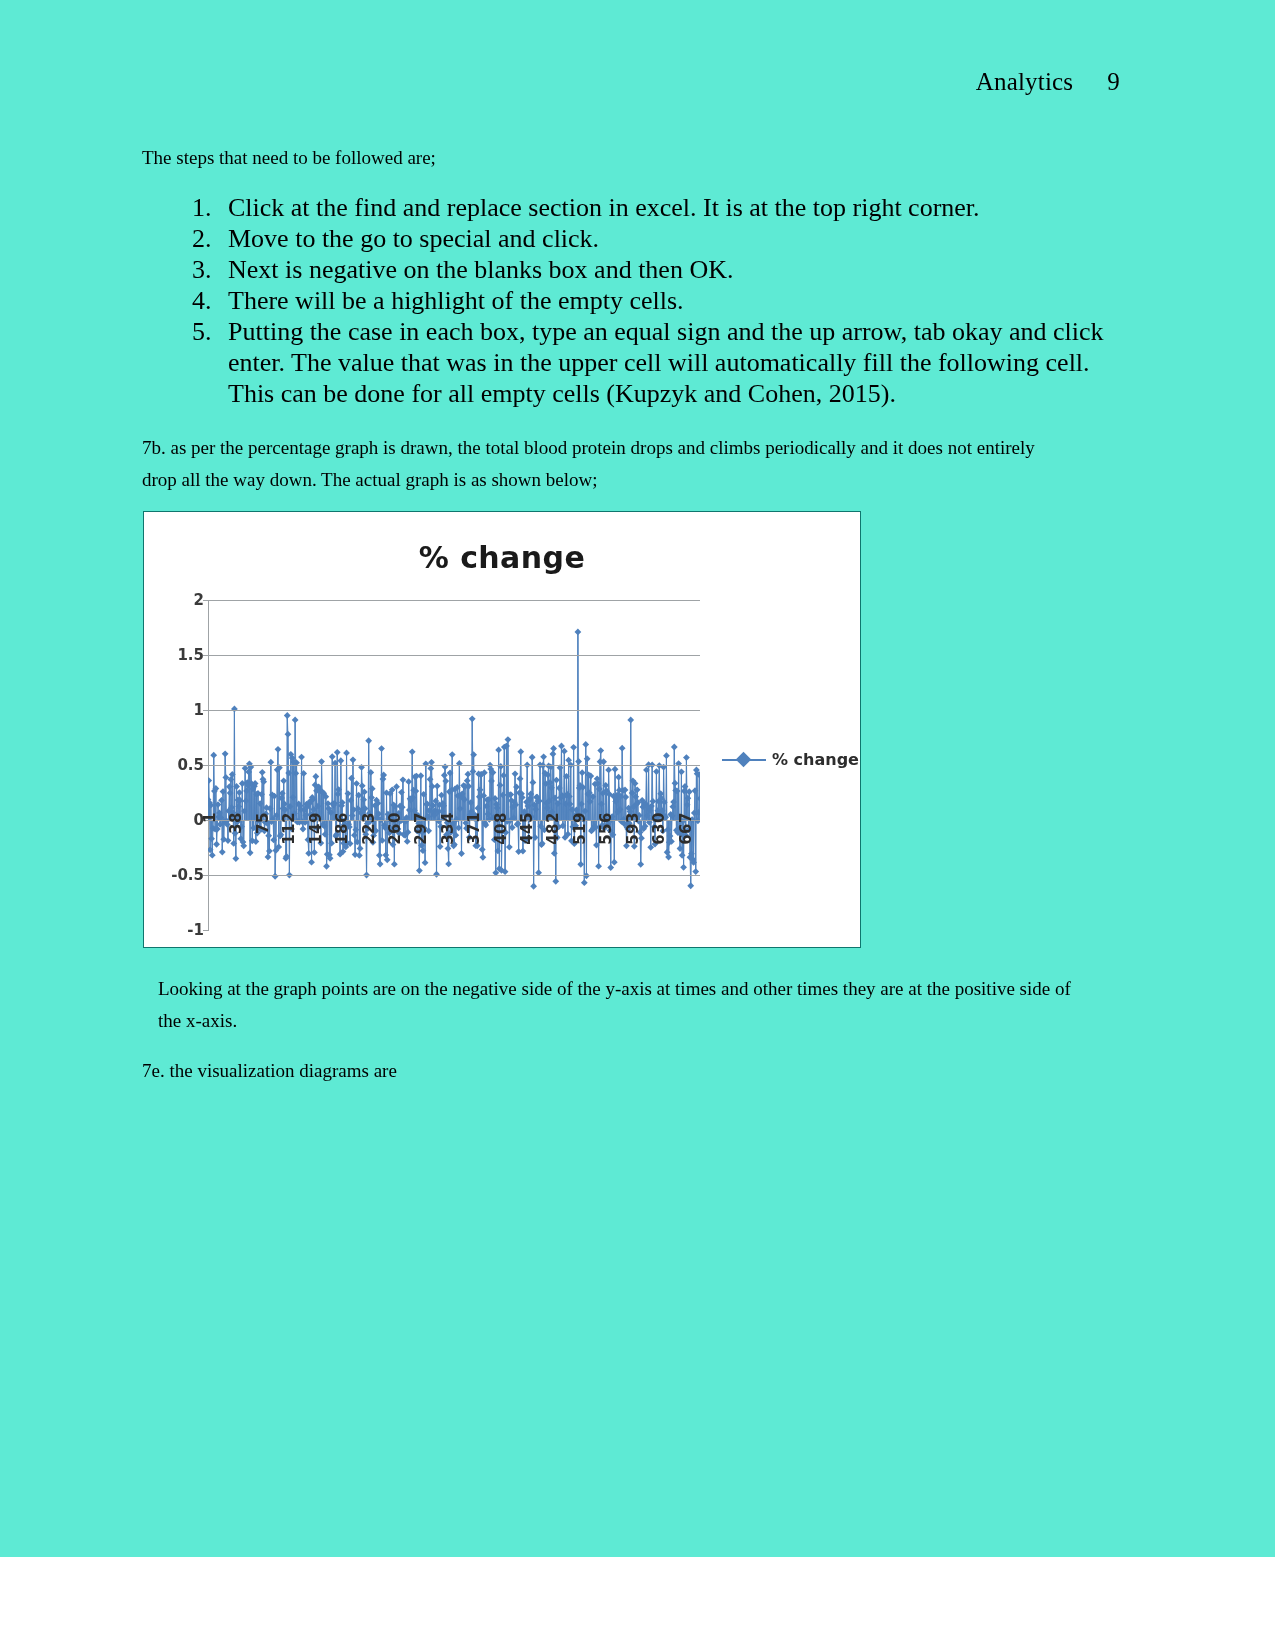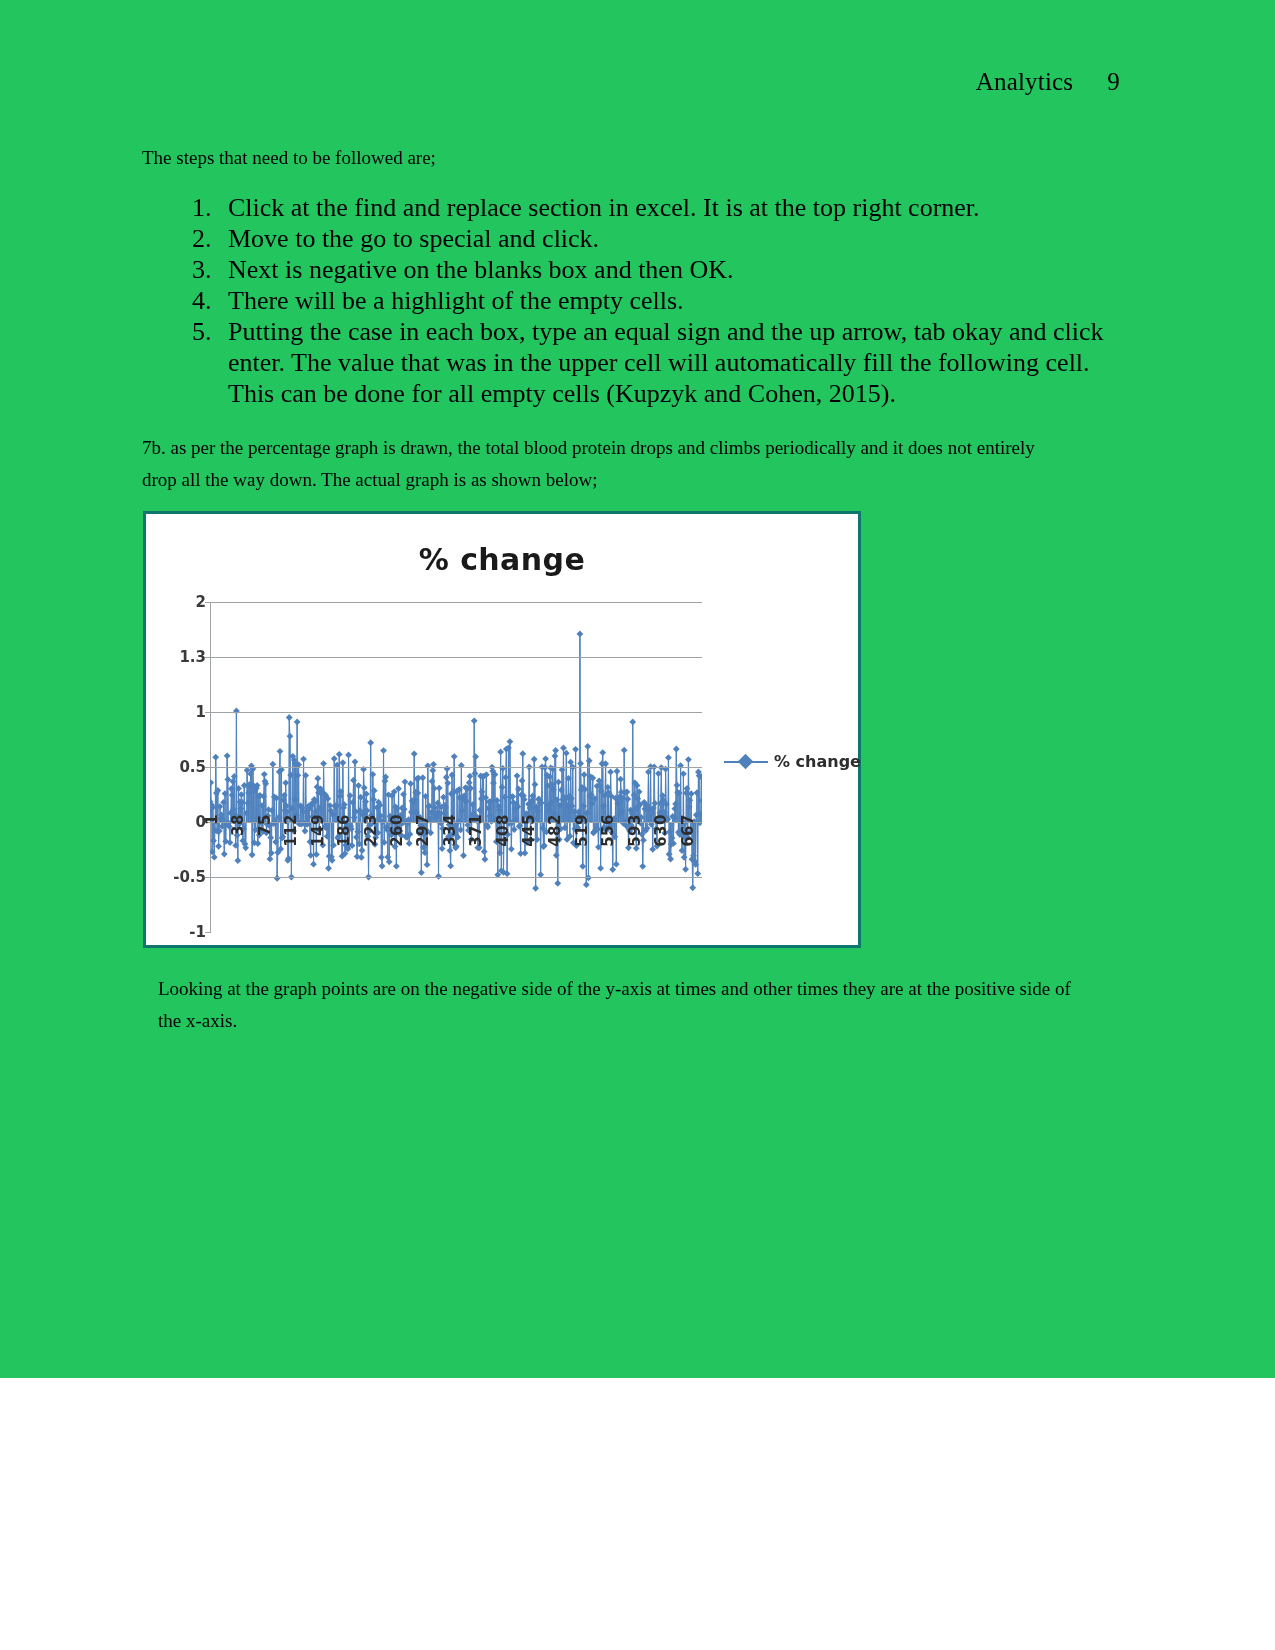--- a/index.html
+++ b/index.html
@@ -3,22 +3,22 @@
 <meta charset="utf-8">
 <style>
   html, body {
     margin: 0;
     padding: 0;
     background: #ffffff;
   }
   .page {
     position: relative;
     width: 1275px;
-    height: 1378px;
-    background: #22c55e;
+    height: 1557px;
+    background: #5eead4;
     font-family: "Liberation Serif", "DejaVu Serif", serif;
     color: #000000;
     overflow: hidden;
   }
   .header {
     position: absolute;
     top: 68px;
     right: 155px;
     font-size: 25px;
     letter-spacing: 0.2px;
@@ -57,21 +57,21 @@
     padding-left: 10px;
   }
 
   
   .chart-frame {
     position: absolute;
     left: 143px;
     top: 511px;
     width: 718px;
     height: 437px;
-    border: 3px solid #0f766e;
+    border: 1px solid #0f766e;
     background: #ffffff;
     box-sizing: border-box;
   }
   .chart-title {
     position: absolute;
     left: 0;
     right: 0;
     top: 28px;
     text-align: center;
     font-family: "DejaVu Sans", "Liberation Sans", sans-serif;
@@ -203,21 +203,21 @@
     <li>Putting the case in each box, type an equal sign and the up arrow, tab okay and click enter. The value that was in the upper cell will automatically fill the following cell. This can be done for all empty cells (Kupzyk and Cohen, 2015).</li>
   </ol>
 
   <div class="body-text p-7b">7b. as per the percentage graph is drawn, the total blood protein drops and climbs periodically and it does not entirely drop all the way down. The actual graph is as shown below;</div>
 
   <div class="chart-frame">
     <div class="chart-title">% change</div>
 
     <div class="ylabels" id="ylabels">
         <div class="ylabel" style="top: 0px;">2</div>
-        <div class="ylabel" style="top: 55px;">1.3</div>
+        <div class="ylabel" style="top: 55px;">1.5</div>
         <div class="ylabel" style="top: 110px;">1</div>
         <div class="ylabel" style="top: 165px;">0.5</div>
         <div class="ylabel" style="top: 220px;">0</div>
         <div class="ylabel" style="top: 275px;">-0.5</div>
         <div class="ylabel" style="top: 330px;">-1</div>
       </div>
 
     <div class="plot" id="plot">
       <div class="axis-vert"></div>
       <svg class="series" id="series-svg" width="492" height="330">
@@ -1647,14 +1647,15 @@
     <div class="legend">
       <span class="legend-swatch">
         <span class="lg-line"></span>
           <span class="lg-mark"></span>
       </span>
       <span class="legend-text">% change</span>
     </div>
   </div>
 
   <div class="body-text p-looking">Looking at the graph points are on the negative side of the y-axis at times and other times they are at the positive side of the x-axis.</div>
+  <div class="body-text p-7e">7e. the visualization diagrams are</div>
 
 </div>
 
 </body></html>

